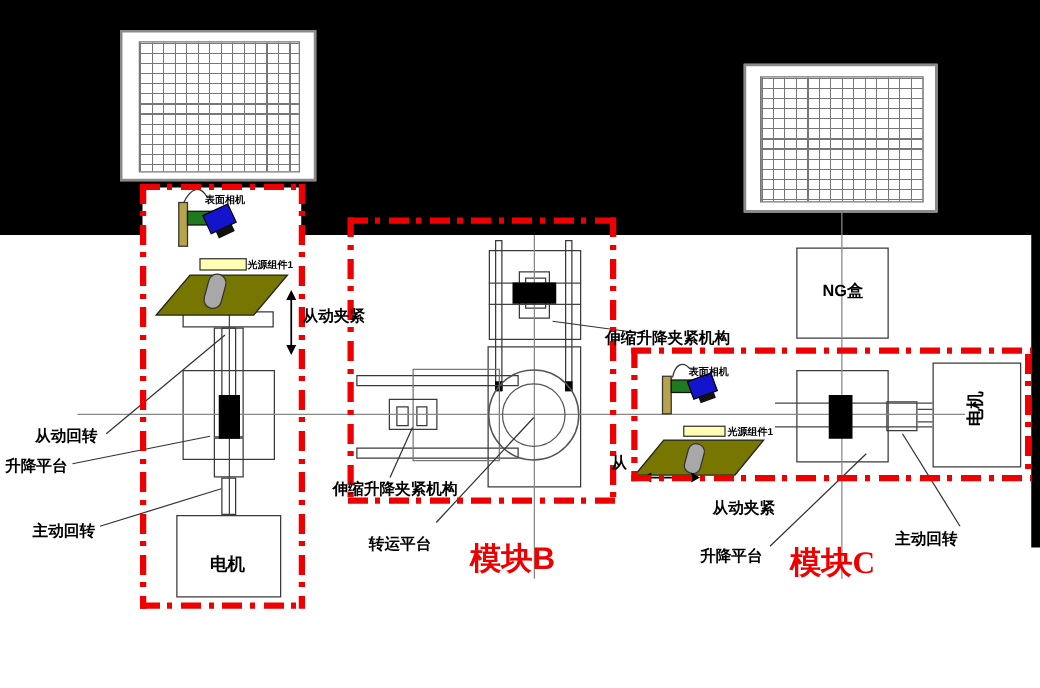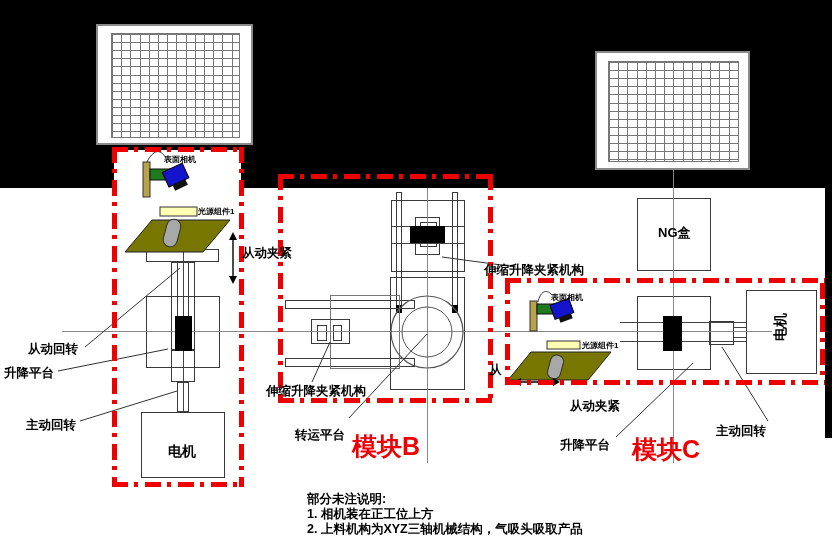--- a/index.html
+++ b/index.html
@@ -163,30 +163,25 @@
 
   <div class="lbl lbl-sm" style="left:164px;top:155px;">表面相机</div>
   <div class="lbl lbl-sm" style="left:198px;top:207px;">光源组件1</div>
   <div class="lbl" style="left:242px;top:246px;">从动夹紧</div>
   <div class="lbl" style="left:28px;top:342px;">从动回转</div>
   <div class="lbl" style="left:4px;top:366px;">升降平台</div>
   <div class="lbl" style="left:26px;top:418px;">主动回转</div>
 
   <div class="lbl" style="left:266px;top:384px;">伸缩升降夹紧机构</div>
   <div class="lbl" style="left:295px;top:428px;">转运平台</div>
-  <div class="red-label" style="left:352px;top:430px;font-size:25px;">模块B</div>
+  <div class="red-label" style="left:376px;top:430px;font-size:25px;">模块B</div>
 
   <div class="lbl" style="left:484px;top:263px;">伸缩升降夹紧机构</div>
   <div class="lbl lbl-sm" style="left:551px;top:293px;">表面相机</div>
   <div class="lbl lbl-sm" style="left:582px;top:341px;">光源组件1</div>
   <div class="lbl" style="left:489px;top:363px;">从</div>
   <div class="lbl" style="left:570px;top:399px;">从动夹紧</div>
   <div class="lbl" style="left:560px;top:438px;">升降平台</div>
   <div class="lbl" style="left:716px;top:424px;">主动回转</div>
-  <div class="red-label" style="left:632px;top:433px;font-size:25px;">模块C</div>
+  <div class="red-label" style="left:632px;top:433px;font-size:25px;font-family:Liberation Serif, serif;">模块C</div>
 
-  <div class="notes" style="left:307px;top:492px;">
-    <div>部分未注说明:</div>
-    <div>1. 相机装在正工位上方</div>
-    <div>2. 上料机构为XYZ三轴机械结构，气吸头吸取产品</div>
-  </div>
 
 </div>
 
 </body></html>

